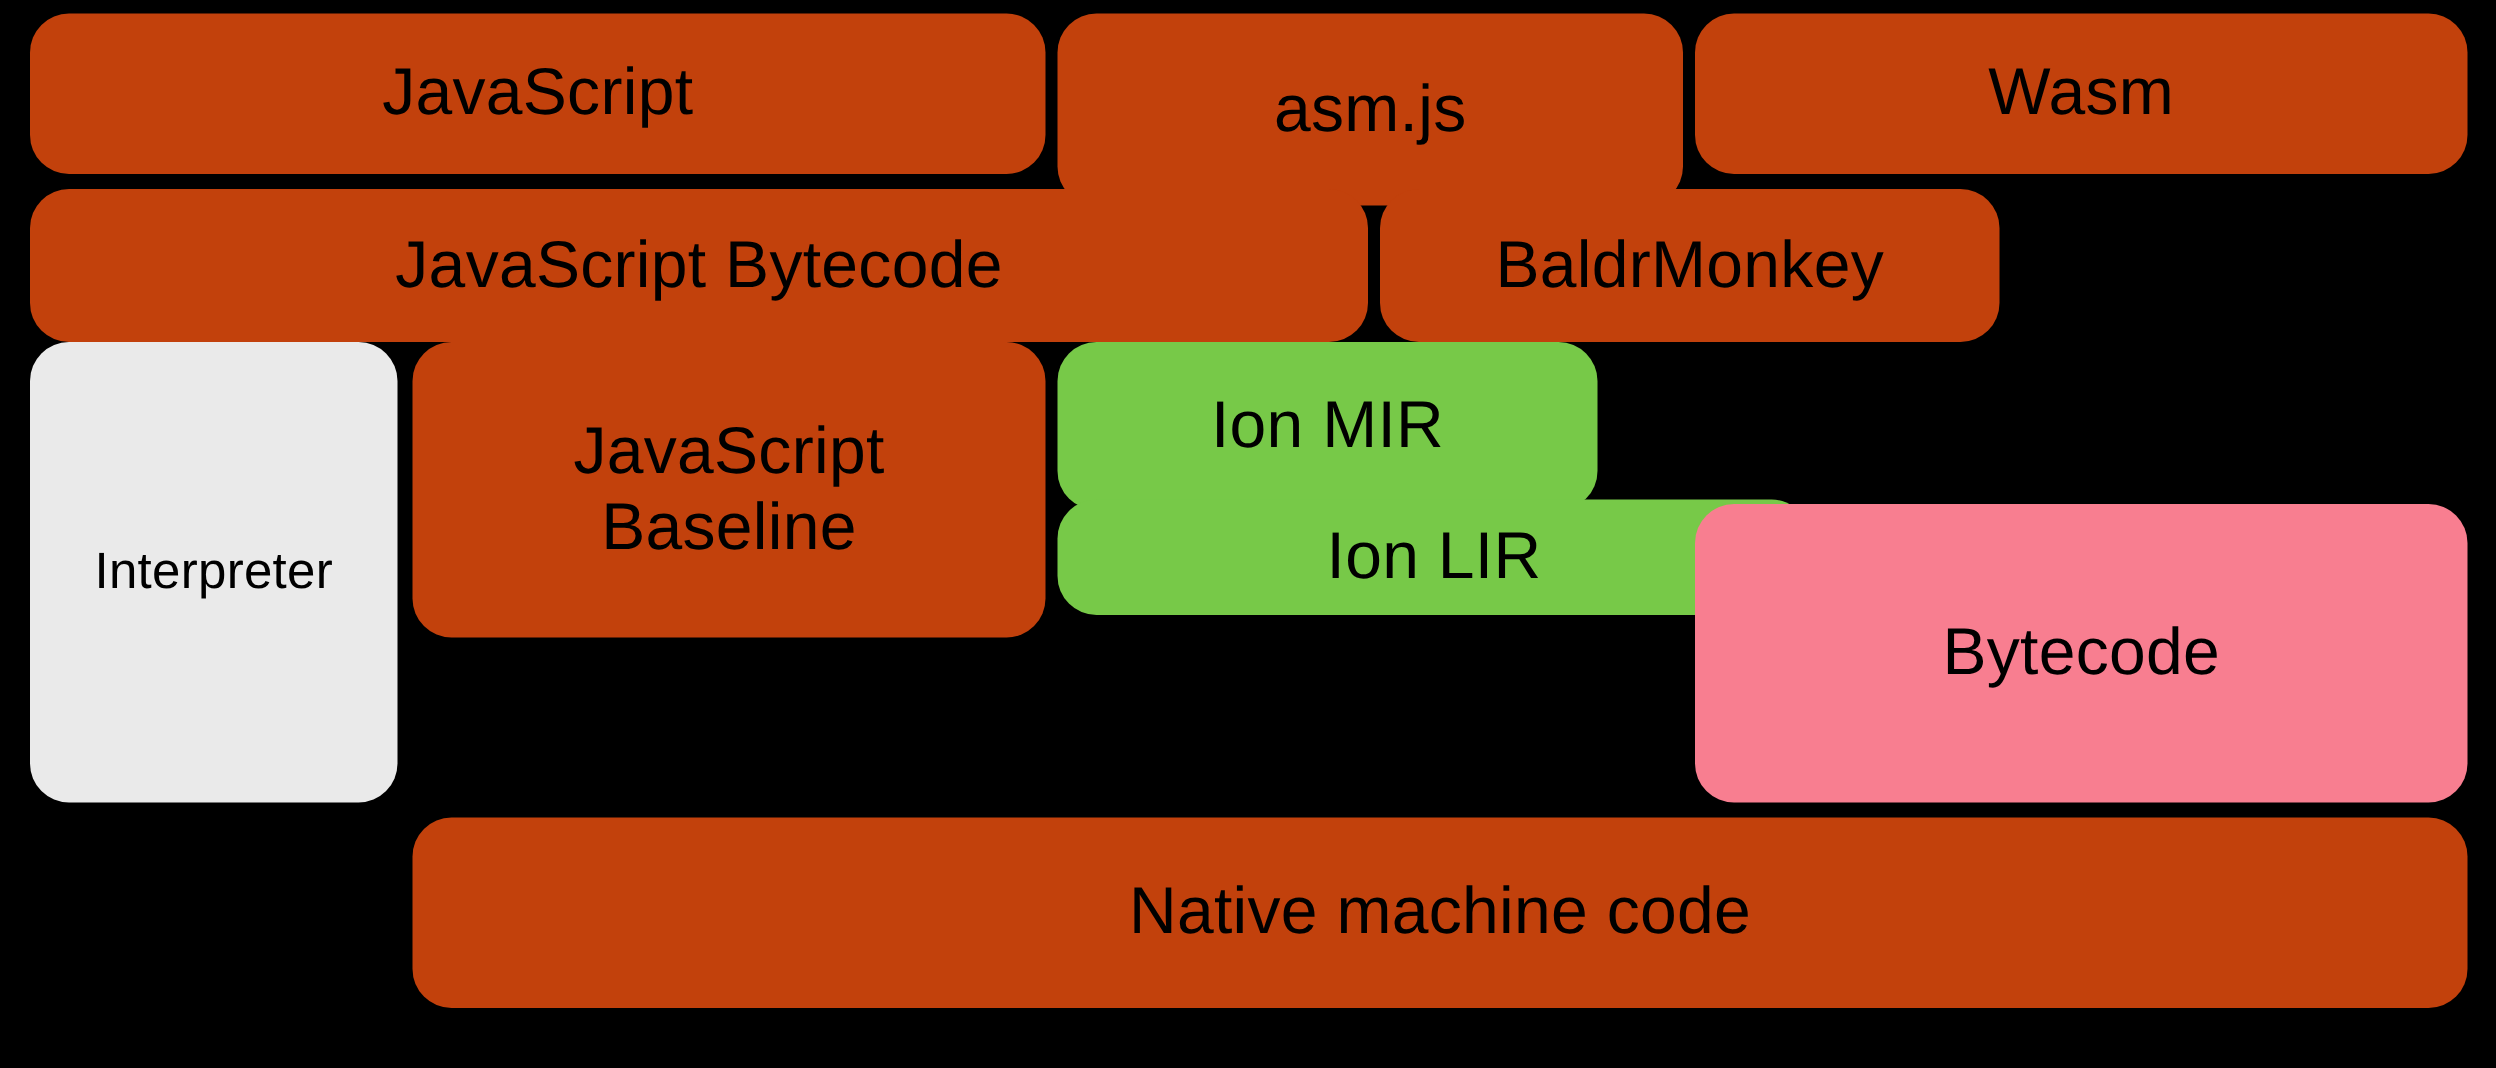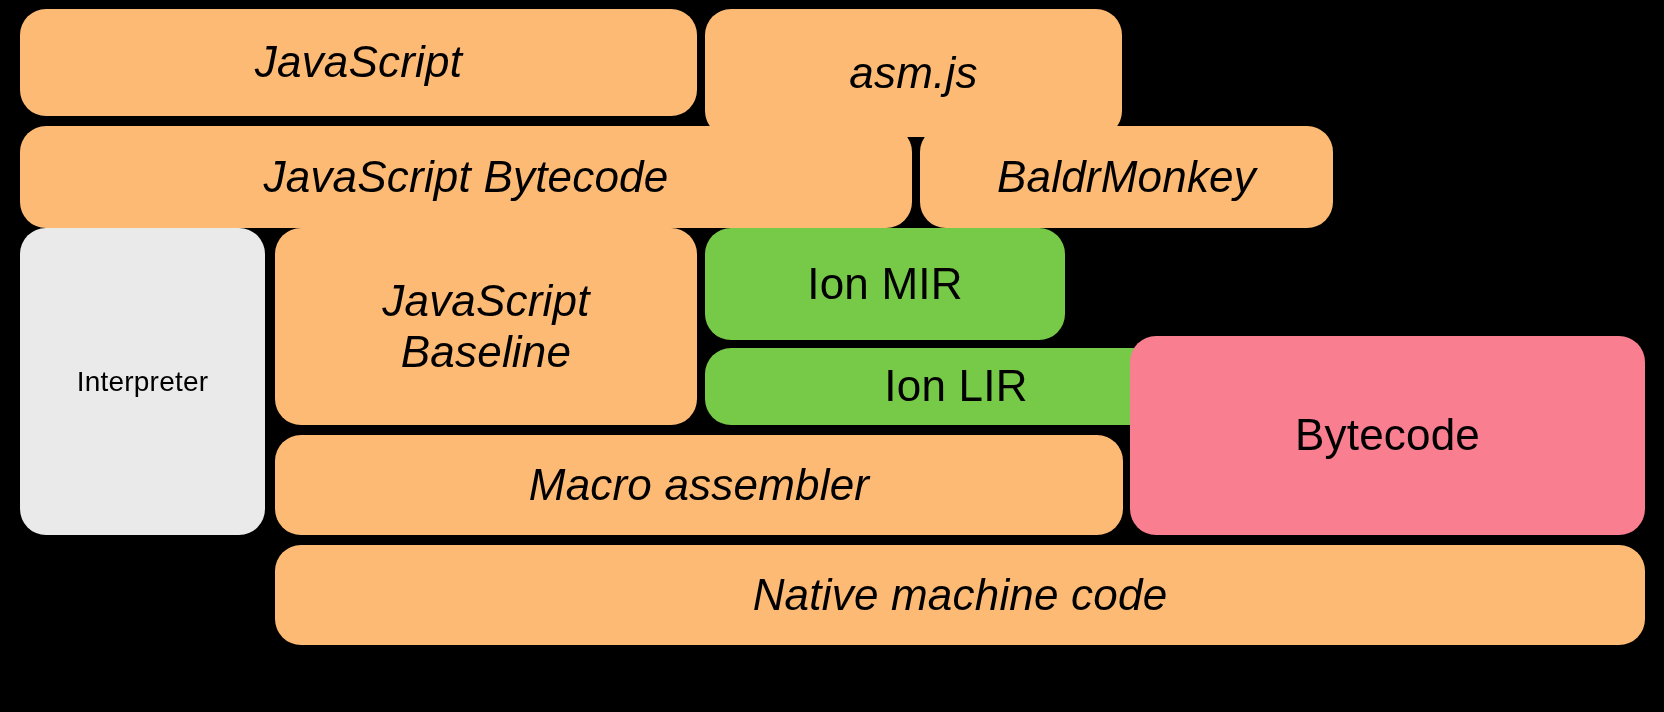--- a/index.html
+++ b/index.html
@@ -28,69 +28,69 @@
     border-radius: 26px;
     color: #000000;
     font-family: "Liberation Sans", sans-serif;
     font-size: 44px;
     font-weight: 400;
     line-height: 1.14;
     letter-spacing: 0.2px;
     white-space: pre-line;
     user-select: none;
   }
-  .fill-white { background: #fdba74; font-style: italic; }
+  .fill-white { background: #c2410c; }
   .fill-gray  { background: #eaeaea; }
   .fill-green { background: #77c948; }
   .fill-pink  { background: #f87e90; }
 
   
   .n-javascript        { left: 20px;   top: 9px;   width: 677px; height: 107px; }
   .n-asmjs             { left: 705px;  top: 9px;   width: 417px; height: 128px; }
   .n-wasm              { left: 1130px; top: 9px;   width: 515px; height: 107px; }
 
   
   .n-js-bytecode       { left: 20px;   top: 126px; width: 892px; height: 102px; }
   .n-baldrmonkey       { left: 920px;  top: 126px; width: 413px; height: 102px; }
 
   
-  .n-interpreter       { left: 20px;   top: 228px; width: 245px; height: 307px; font-size: 28px; }
+  .n-interpreter       { left: 20px;   top: 228px; width: 245px; height: 307px; font-size: 34px; }
   .n-js-baseline       { left: 275px;  top: 228px; width: 422px; height: 197px; }
   .n-ion-mir           { left: 705px;  top: 228px; width: 360px; height: 112px; }
-  .n-ion-lir           { left: 705px;  top: 348px; width: 502px; height: 77px;  }
+  .n-ion-lir           { left: 705px;  top: 333px; width: 502px; height: 77px;  }
   .n-cranelift         { left: 1130px; top: 336px; width: 515px; height: 199px; }
 
   
   .n-macro-assembler   { left: 275px;  top: 435px; width: 848px; height: 100px; }
 
   
-  .n-native-code       { left: 275px;  top: 545px; width: 1370px; height: 100px; }
+  .n-native-code       { left: 275px;  top: 545px; width: 1370px; height: 127px; }
 </style>
 </head>
 <body>
 
 <div id="diagram">
 
   <div class="node fill-white n-javascript">JavaScript</div>
 
   <div class="node fill-white n-asmjs">asm.js</div>
 
+  <div class="node fill-white n-wasm">Wasm</div>
 
   <div class="node fill-white n-js-bytecode">JavaScript Bytecode</div>
 
   <div class="node fill-white n-baldrmonkey">BaldrMonkey</div>
 
   <div class="node fill-gray n-interpreter">Interpreter</div>
 
   <div class="node fill-white n-js-baseline">JavaScript
 Baseline</div>
 
   <div class="node fill-green n-ion-mir">Ion MIR</div>
 
   <div class="node fill-green n-ion-lir">Ion LIR</div>
 
   <div class="node fill-pink n-cranelift">Bytecode</div>
 
-  <div class="node fill-white n-macro-assembler">Macro assembler</div>
 
   <div class="node fill-white n-native-code">Native machine code</div>
 
 </div>
 
 </body></html>

